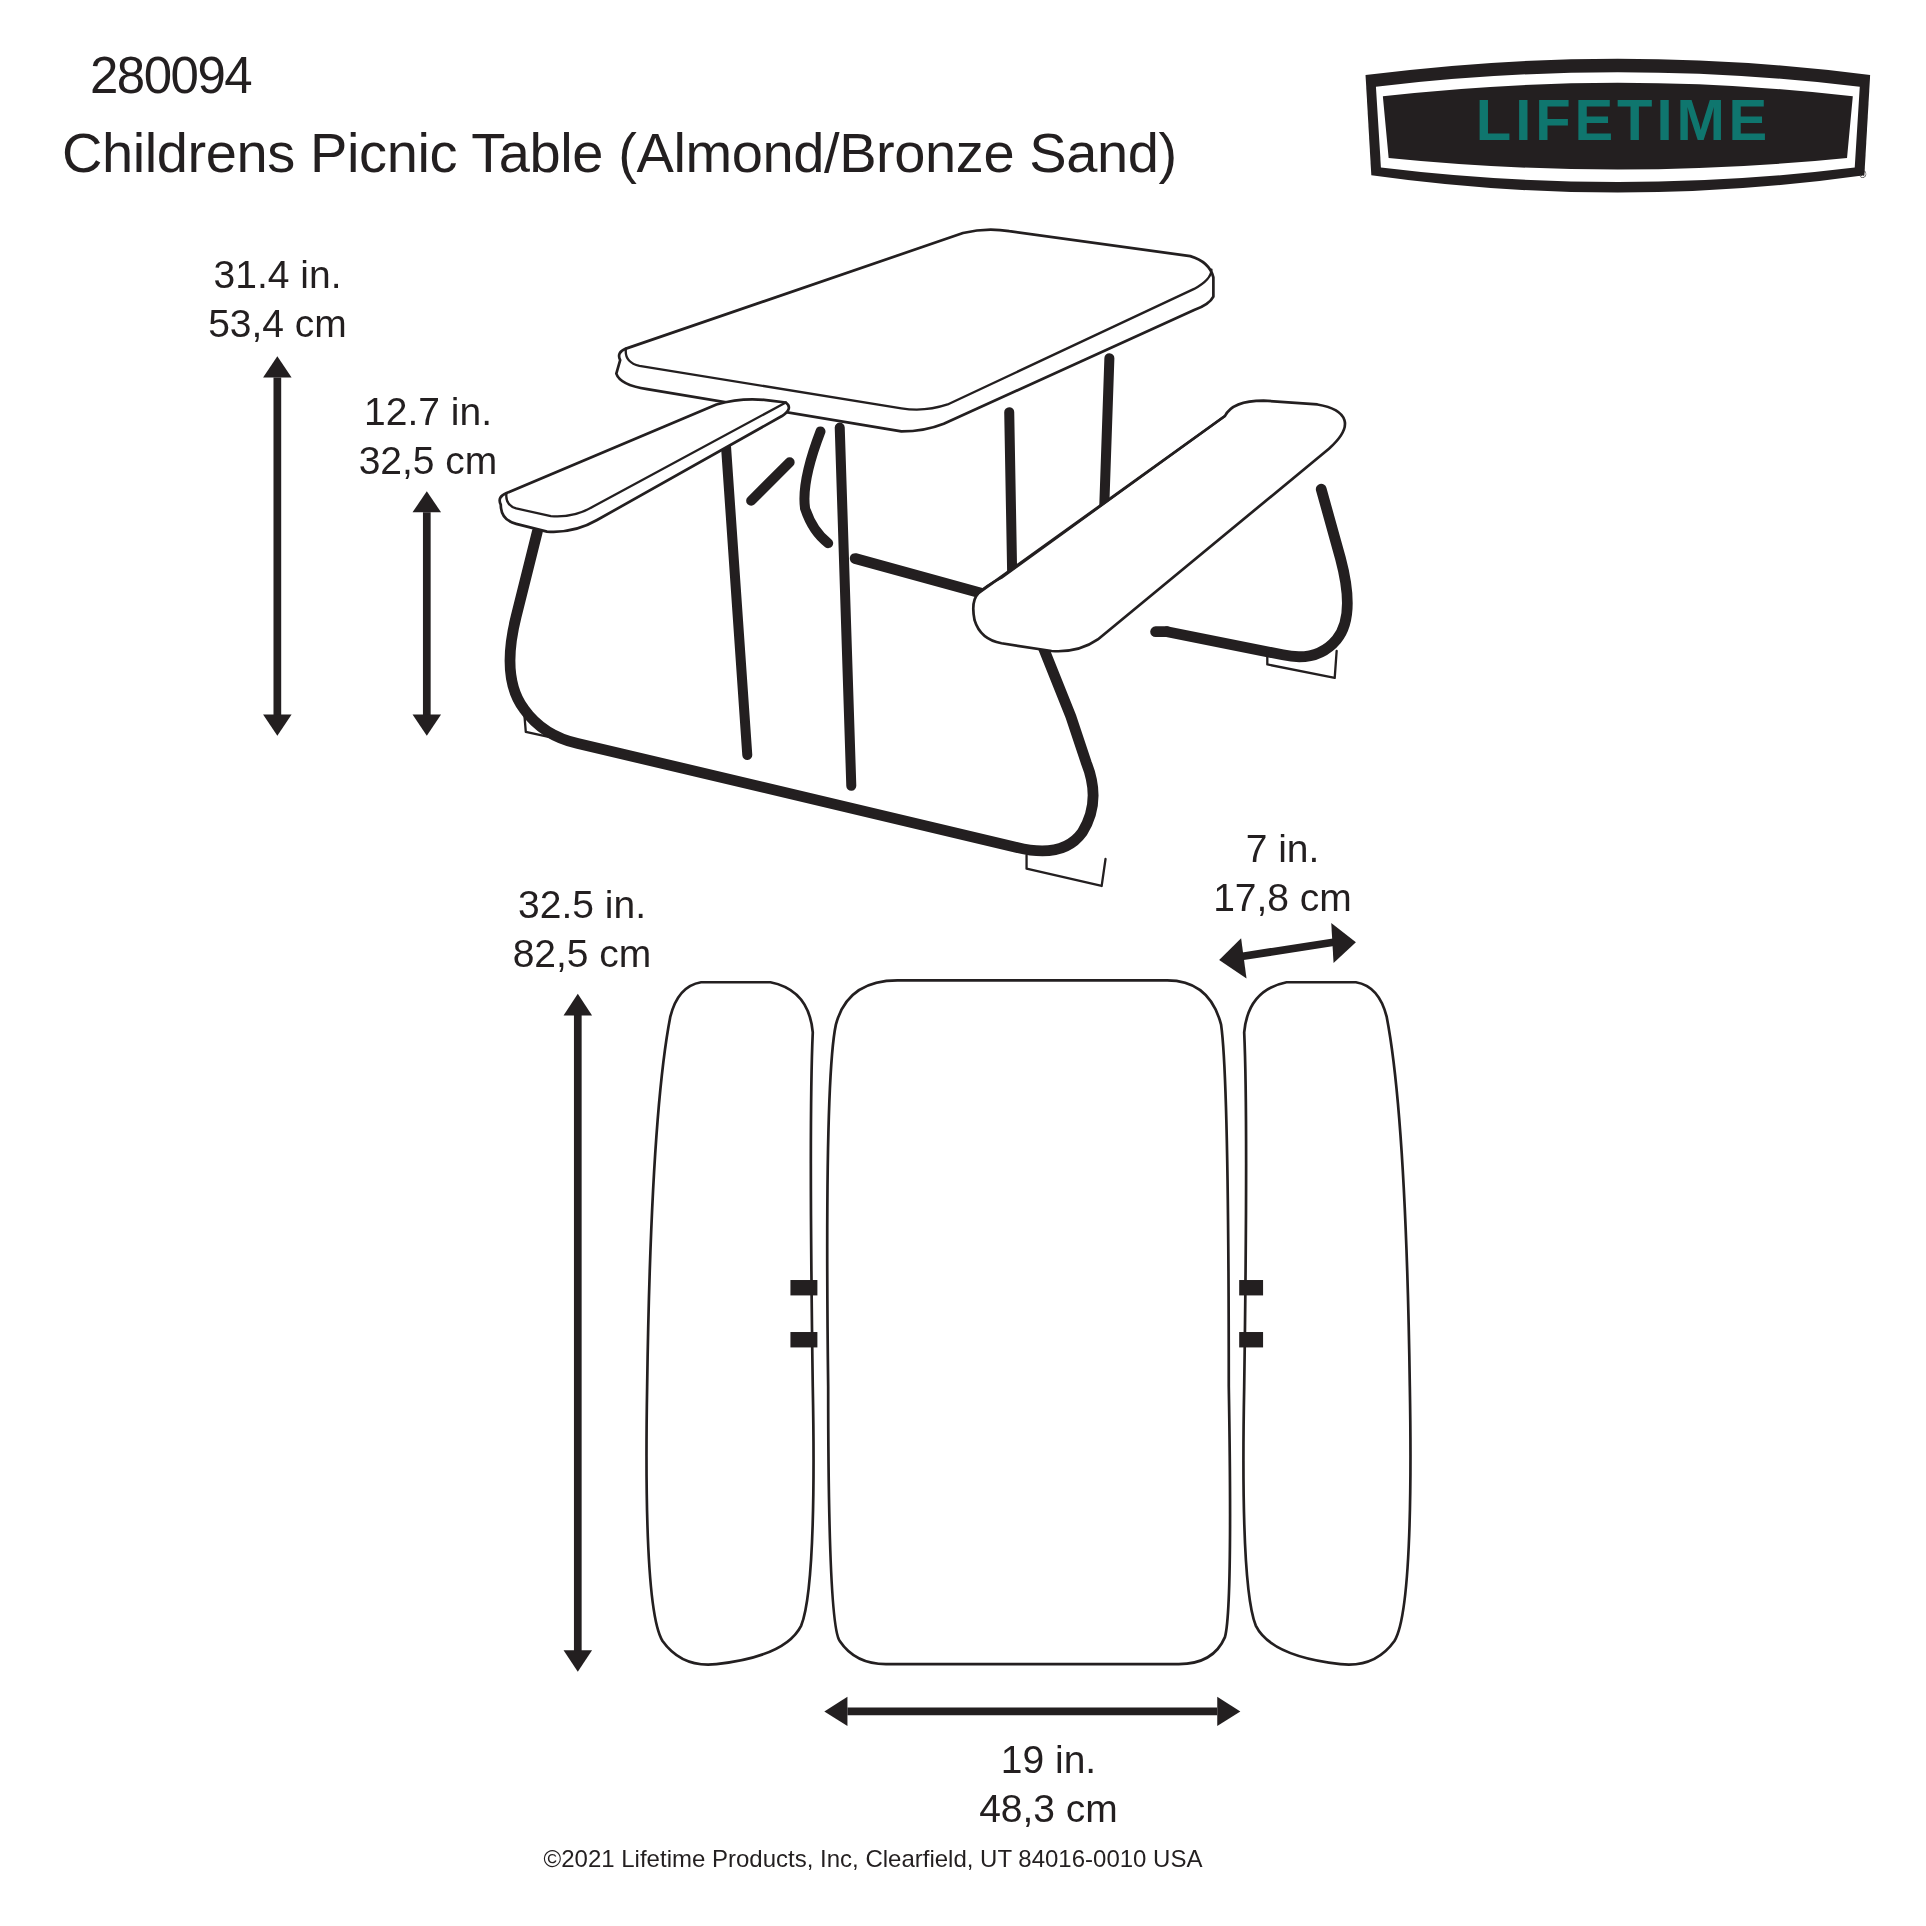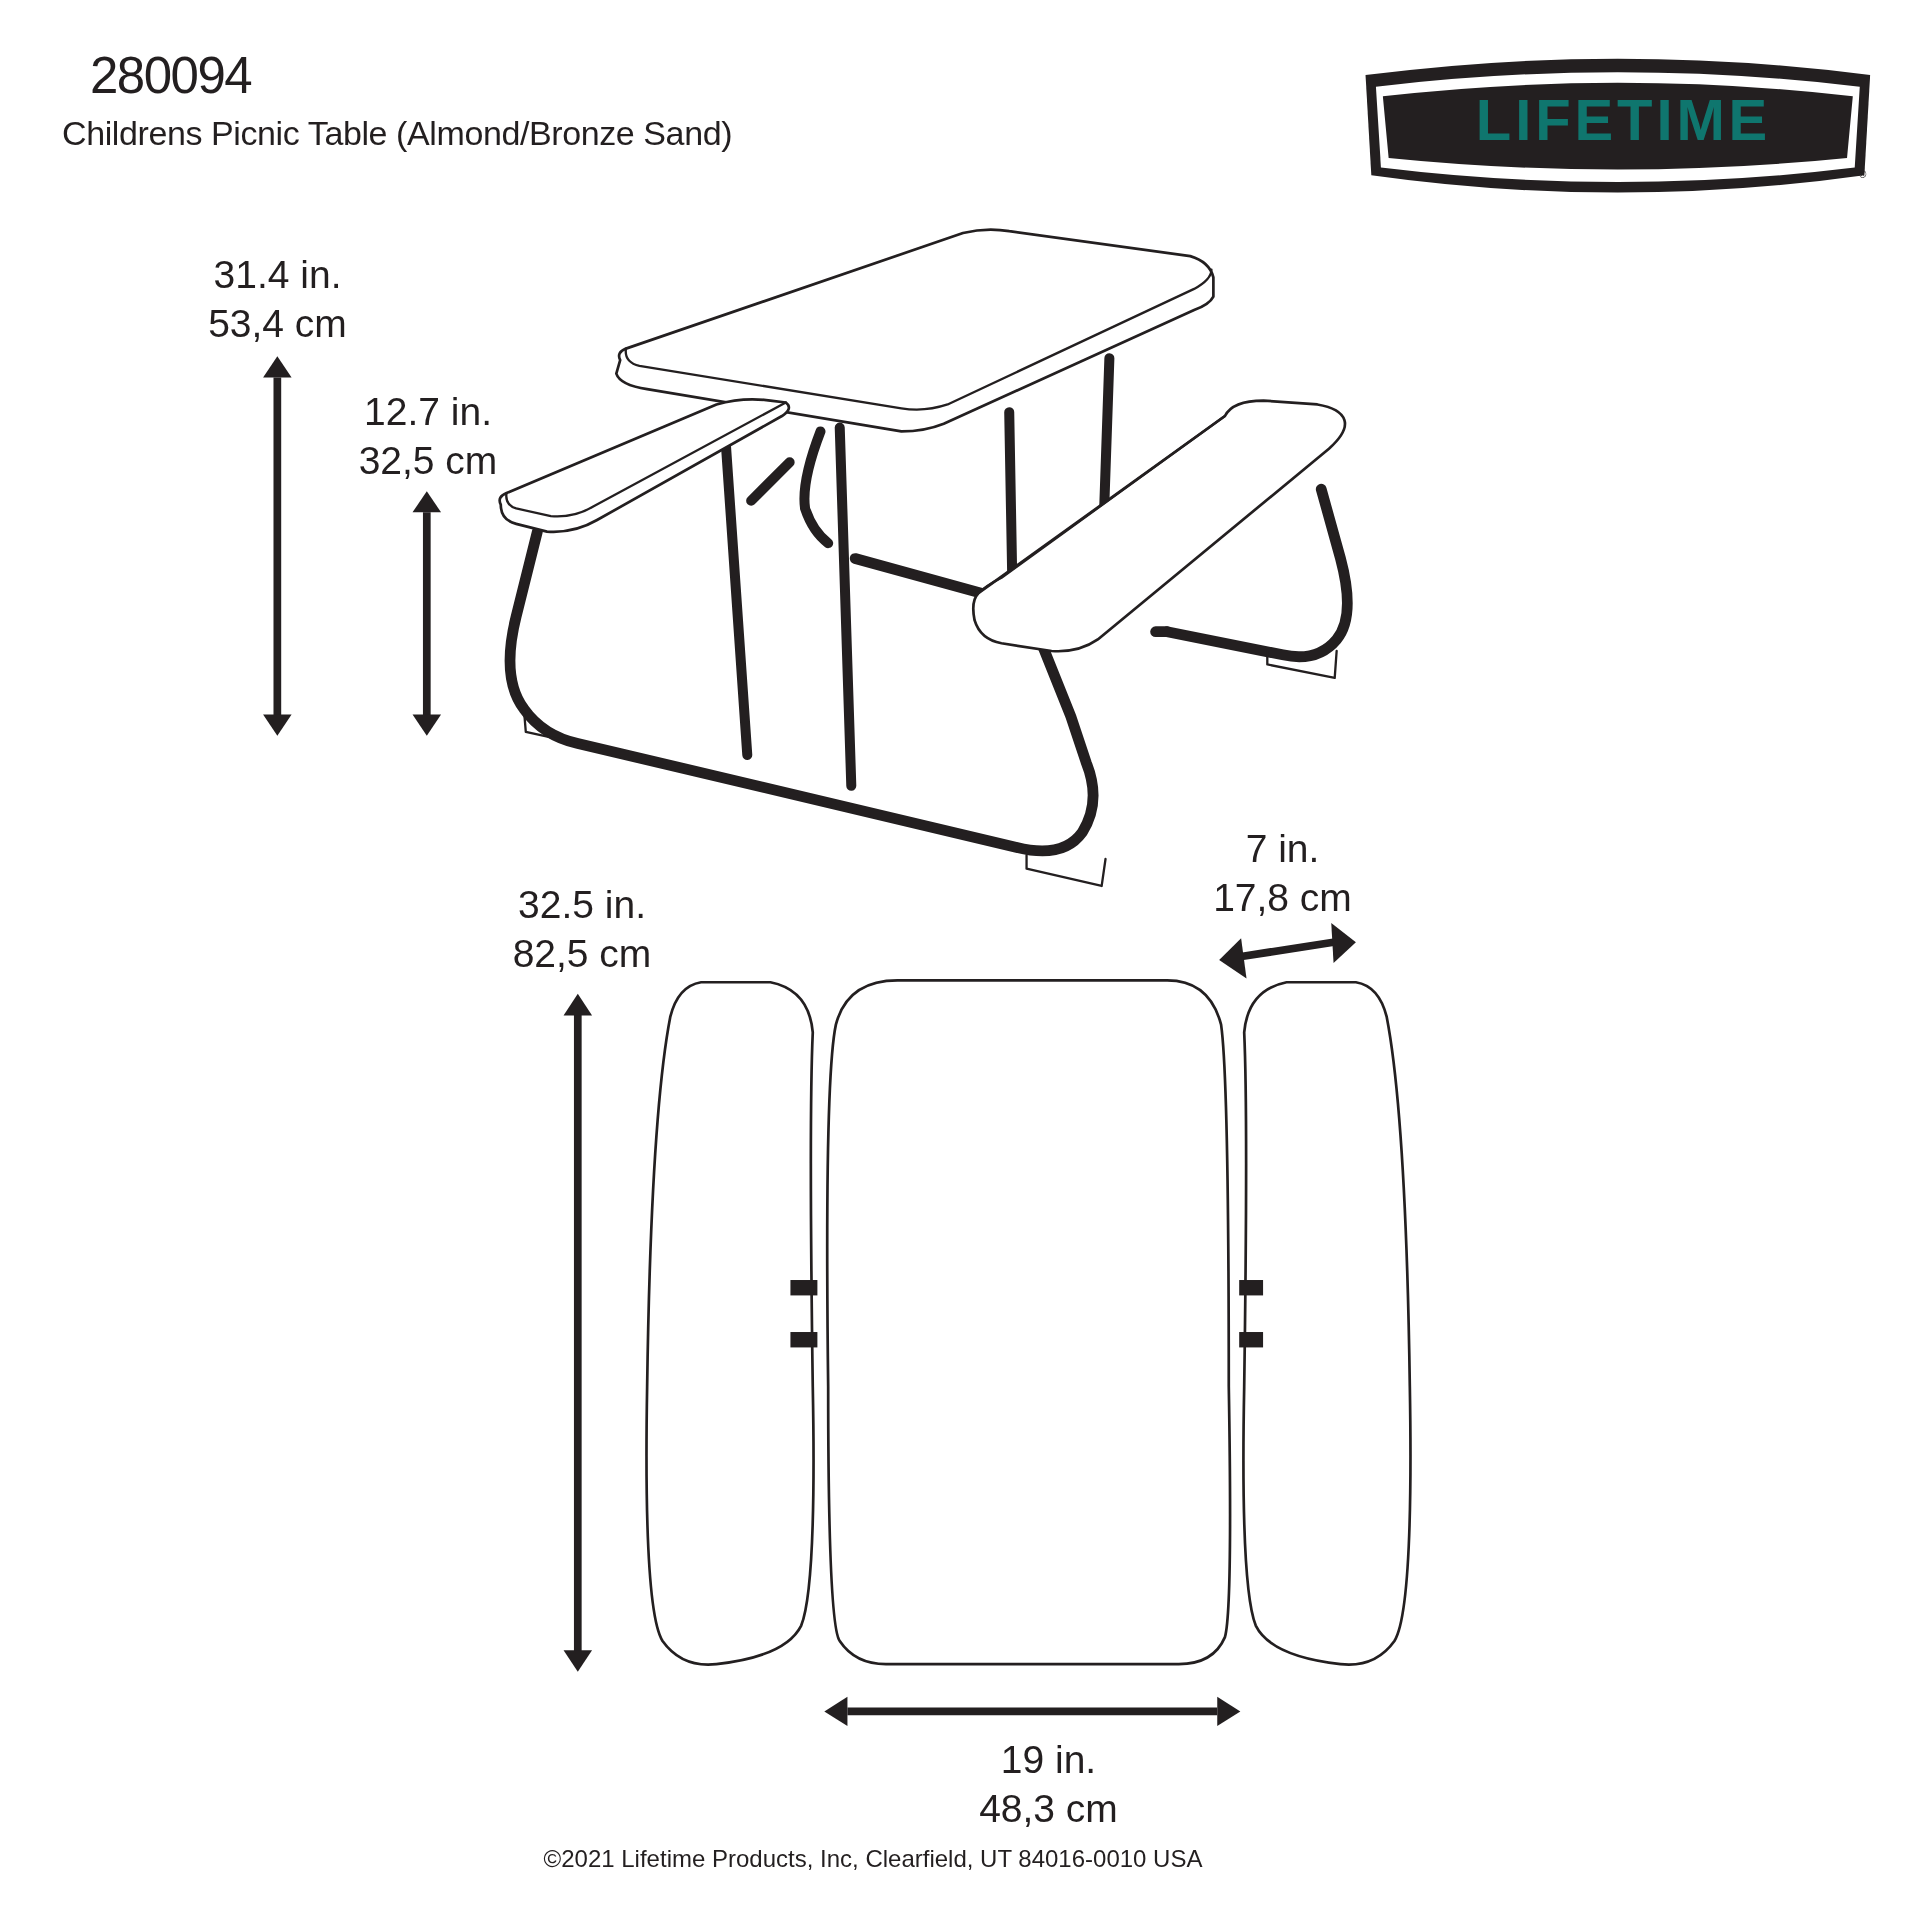--- a/index.html
+++ b/index.html
@@ -1,20 +1,20 @@
 <!DOCTYPE html>
 <html style="font-size:6.2px"><head>
   <meta charset="utf-8">
   <style>
     html, body { margin: 0; padding: 0; background: #ffffff; }
     body { width: 1926px; height: 1926px; position: relative; overflow: hidden;
            font-family: "Liberation Sans", "DejaVu Sans", sans-serif; color: #231f20; }
     .abs { position: absolute; }
     .model { left: 62px; top: 50px; font-size: 51px; font-weight: 400; line-height: 1; letter-spacing: -1.5px; margin-left: 28px; }
-    .subtitle { left: 62px; top: 116px; font-size: 34px; font-weight: 300; line-height: 1; letter-spacing: -0.4px; }
+    .subtitle { left: 62px; top: 125px; font-size: 56px; font-weight: 300; line-height: 1; letter-spacing: -0.4px; }
     .dim { font-size: 39px; line-height: 49px; text-align: center; font-weight: 400; }
     .dim span { display: block; }
     .copyright { left: 0; width: 1746px; top: 1845px; text-align: center; font-size: 24px; }
     svg.drawing { position: absolute; left: 0; top: 0; }
     .logo-text { position: absolute; left: 1381px; top: 91px; width: 485px; text-align: center;
                  color: #0f766e; font-size: 58px; font-weight: 700; letter-spacing: 3.9px; line-height: 58px; }
     .reg { position: absolute; left: 1859px; top: 169px; font-size: 10px; }
   </style>
 </head>
 <body>

